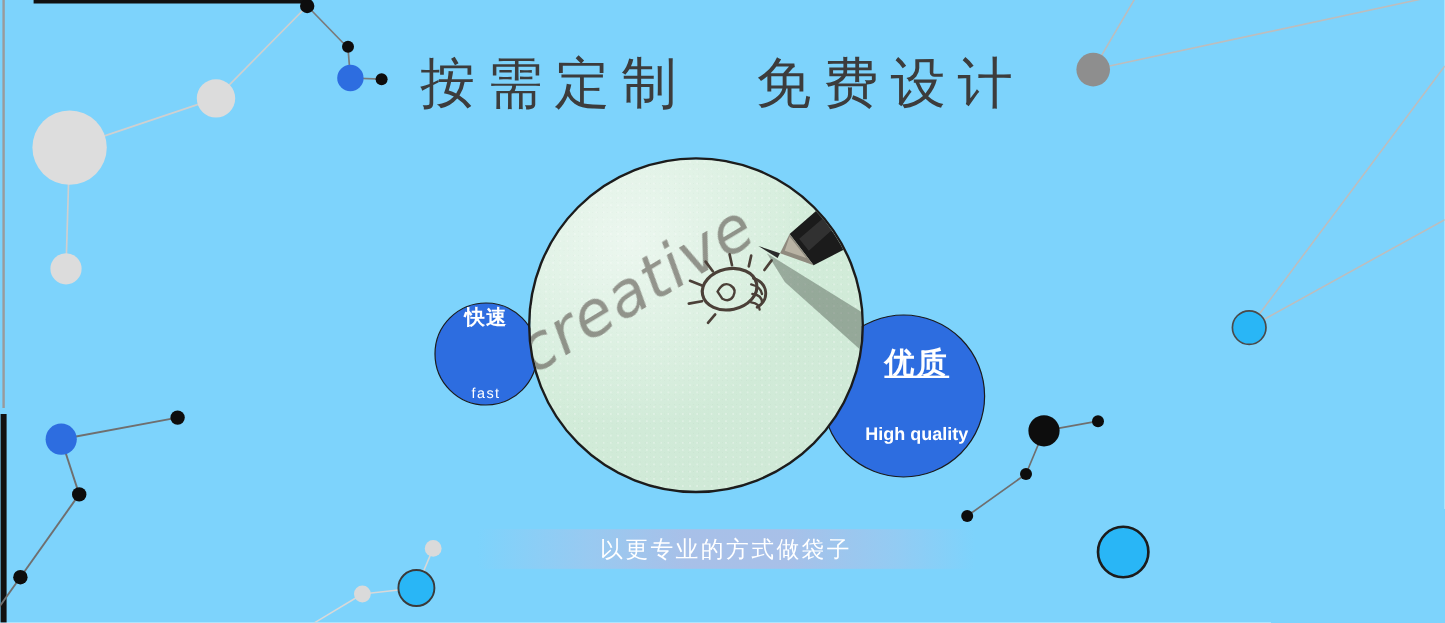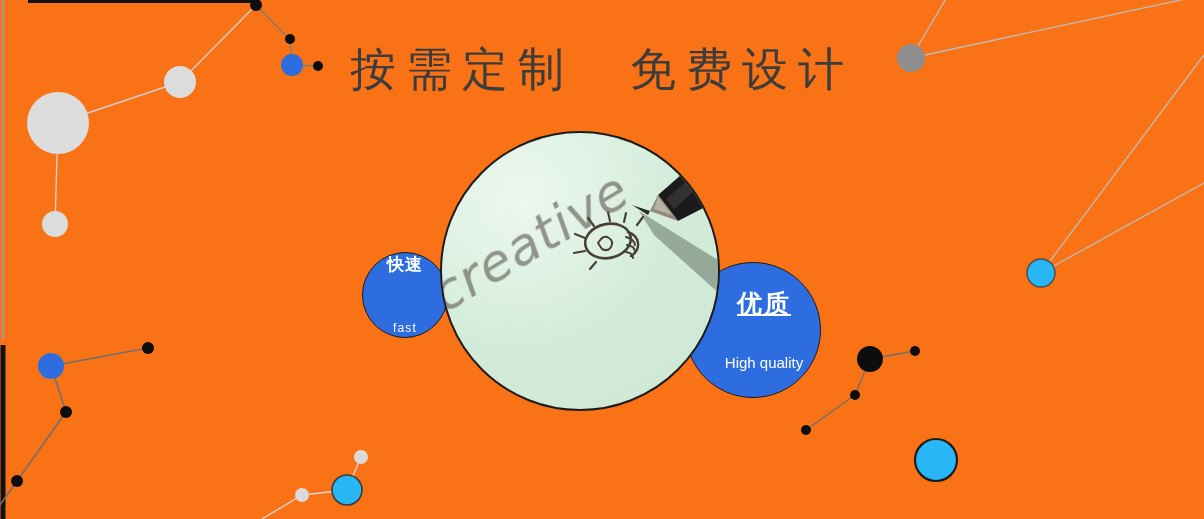--- a/index.html
+++ b/index.html
@@ -5,21 +5,21 @@
   html, body {
     margin: 0;
     padding: 0;
     background: #ffffff;
   }
   #stage {
     position: relative;
     width: 1204px;
     height: 519px;
     overflow: hidden;
-    background: #f97316;
+    background: #7dd3fc;
     font-family: "Liberation Sans", "DejaVu Sans", sans-serif;
   }
   #bg-network {
     position: absolute;
     left: 0; top: 0;
     width: 1204px;
     height: 519px;
   }
   
   .headline {
@@ -121,21 +121,21 @@
     left: 685px;
     top: 262px;
     width: 136px;
     height: 136px;
     background: #2d6de0;
     border: 1.5px solid #1b1b1b;
     z-index: 5;
     padding-left: 22px;
   }
   .feat.right .cn { font-size: 25px; font-weight: 700; letter-spacing: 2px; line-height: 1.15; text-decoration: underline; }
-  .feat.right .en { font-size: 15px; font-weight: 400; margin-top: 4px; }
+  .feat.right .en { font-size: 15px; font-weight: 700; margin-top: 4px; }
 
   
   .banner {
     position: absolute;
     left: 398px;
     top: 441px;
     width: 414px;
     height: 33px;
     background: linear-gradient(to right,
       rgba(174,194,232,0) 0%,
@@ -264,14 +264,17 @@
   <div class="feat left">
     <div class="cn">快速</div>
     <div class="en">fast</div>
   </div>
 
   <div class="feat right">
     <div class="cn">优质</div>
     <div class="en">High quality</div>
   </div>
 
+  <div class="banner">
+    <span class="txt">以更专业的方式做袋子</span>
+  </div>
 
 </div>
 
 </body></html>

